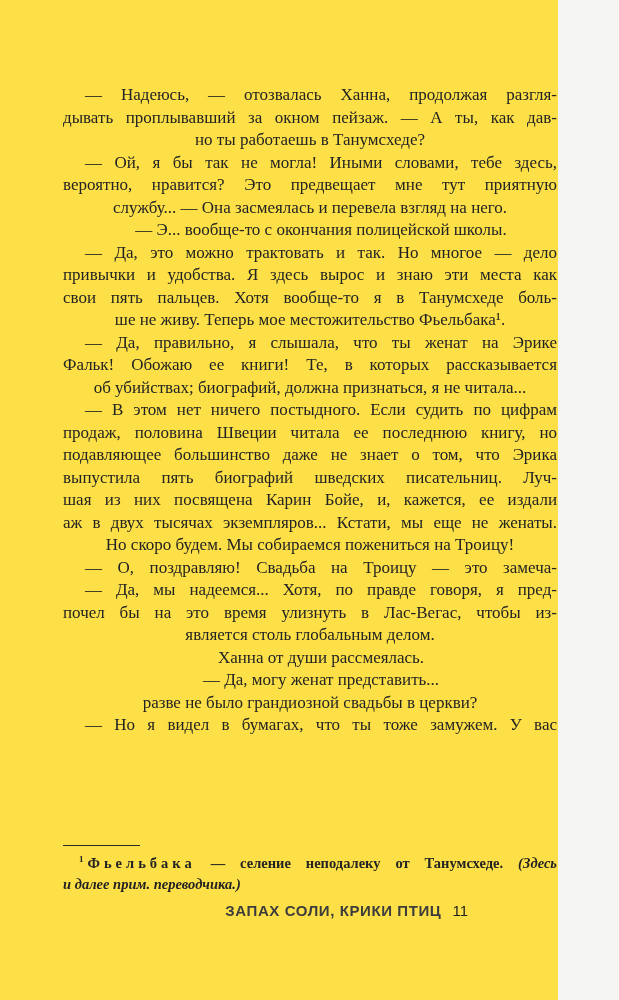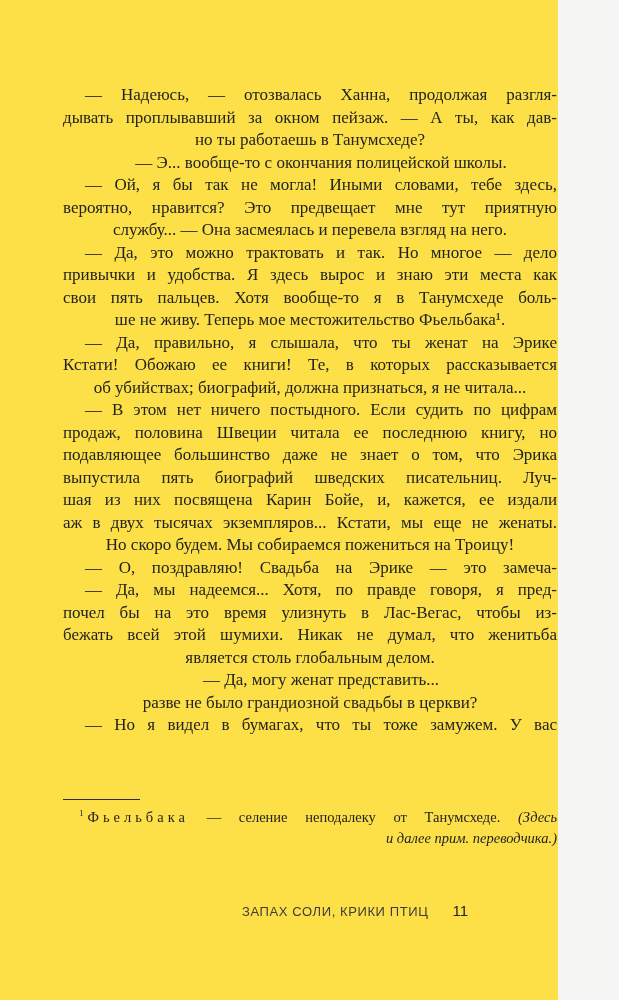--- a/index.html
+++ b/index.html
@@ -31,114 +31,118 @@
     white-space: normal;
   }
   .line.indent { text-indent: 22px; }
   .line.stretch {
     text-align: justify;
     text-align-last: justify;
   }
   .footnote {
     position: absolute;
     left: 63px;
-    top: 799px;
+    top: 845px;
     width: 494px;
     font-size: 14.5px;
     line-height: 20.5px;
+    font-weight: bold;
   }
   .fn-rule {
     width: 77px;
     height: 0;
     border-top: 1.5px solid #2b2b2b;
     margin: 0 0 7px 0;
   }
   .fn-line1 {
     text-indent: 16px;
     text-align: justify;
     text-align-last: justify;
   }
-  .fn-line2 { text-align: right; }
+  .fn-line2 { text-align: left; }
   .sup {
     vertical-align: super;
     font-size: 9px;
     line-height: 0;
   }
   .spaced { letter-spacing: 4px; margin-left: 4px; }
   .italic { font-style: italic; }
   .footer {
     position: absolute;
     top: 902px;
     left: 0;
     right: 90px;
     text-align: right;
     font-family: "Liberation Sans", sans-serif;
     white-space: nowrap;
   }
   .running-title {
-    font-size: 13px;
+    font-size: 15px;
     letter-spacing: 0.6px;
     color: #3c3c3c;
     vertical-align: baseline;
+    font-weight: bold;
   }
   .page-number {
     font-size: 15px;
     font-weight: 500;
     color: #222222;
-    margin-left: 24px;
+    margin-left: 11px;
     vertical-align: baseline;
   }
 </style>
 </head>
 <body>
 
 <div class="page">
 
   <div class="body-text">
       <div class="paragraph">
         <div class="line indent stretch">— Надеюсь, — отозвалась Ханна, продолжая разгля-</div>
         <div class="line stretch">дывать проплывавший за окном пейзаж. — А ты, как дав-</div>
         <div class="line">но ты работаешь в Танумсхеде?</div>
       </div>
       <div class="paragraph">
-        <div class="line indent">— Э... вообще-то с окончания полицейской школы.</div>
-      </div>
-      <div class="paragraph">
         <div class="line indent stretch">— Ой, я бы так не могла! Иными словами, тебе здесь,</div>
         <div class="line stretch">вероятно, нравится? Это предвещает мне тут приятную</div>
         <div class="line">службу... — Она засмеялась и перевела взгляд на него.</div>
+      </div>
+      <div class="paragraph">
+        <div class="line indent">— Э... вообще-то с окончания полицейской школы.</div>
       </div>
       <div class="paragraph">
         <div class="line indent stretch">— Да, это можно трактовать и так. Но многое — дело</div>
         <div class="line stretch">привычки и удобства. Я здесь вырос и знаю эти места как</div>
         <div class="line stretch">свои пять пальцев. Хотя вообще-то я в Танумсхеде боль-</div>
         <div class="line">ше не живу. Теперь мое местожительство Фьельбака¹.</div>
       </div>
       <div class="paragraph">
         <div class="line indent stretch">— Да, правильно, я слышала, что ты женат на Эрике</div>
-        <div class="line stretch">Кстати! Обожаю ее книги! Те, в которых рассказывается</div>
+        <div class="line stretch">Фальк! Обожаю ее книги! Те, в которых рассказывается</div>
         <div class="line">об убийствах; биографий, должна признаться, я не читала...</div>
       </div>
       <div class="paragraph">
         <div class="line indent stretch">— В этом нет ничего постыдного. Если судить по цифрам</div>
         <div class="line stretch">продаж, половина Швеции читала ее последнюю книгу, но</div>
         <div class="line stretch">подавляющее большинство даже не знает о том, что Эрика</div>
         <div class="line stretch">выпустила пять биографий шведских писательниц. Луч-</div>
         <div class="line stretch">шая из них посвящена Карин Бойе, и, кажется, ее издали</div>
         <div class="line stretch">аж в двух тысячах экземпляров... Кстати, мы еще не женаты.</div>
         <div class="line">Но скоро будем. Мы собираемся пожениться на Троицу!</div>
       </div>
       <div class="paragraph">
-        <div class="line indent stretch">— О, поздравляю! Свадьба на Эрике — это замеча-</div>
+        <div class="line indent stretch">— О, поздравляю! Свадьба на Троицу — это замеча-</div>
       </div>
       <div class="paragraph">
         <div class="line indent stretch">— Да, мы надеемся... Хотя, по правде говоря, я пред-</div>
         <div class="line stretch">почел бы на это время улизнуть в Лас-Вегас, чтобы из-</div>
-        <div class="line stretch">бежать всей этой шумихи. Никак не думал, что женитьба</div>
         <div class="line">является столь глобальным делом.</div>
+      </div>
+      <div class="paragraph">
+        <div class="line indent">Ханна от души рассмеялась.</div>
       </div>
       <div class="paragraph">
         <div class="line indent">— Да, могу женат представить...</div>
       </div>
       <div class="paragraph">
         <div class="line">разве не было грандиозной свадьбы в церкви?</div>
         <div class="line indent stretch">— Но я видел в бумагах, что ты тоже замужем. У вас</div>
       </div>
     </div>
 

